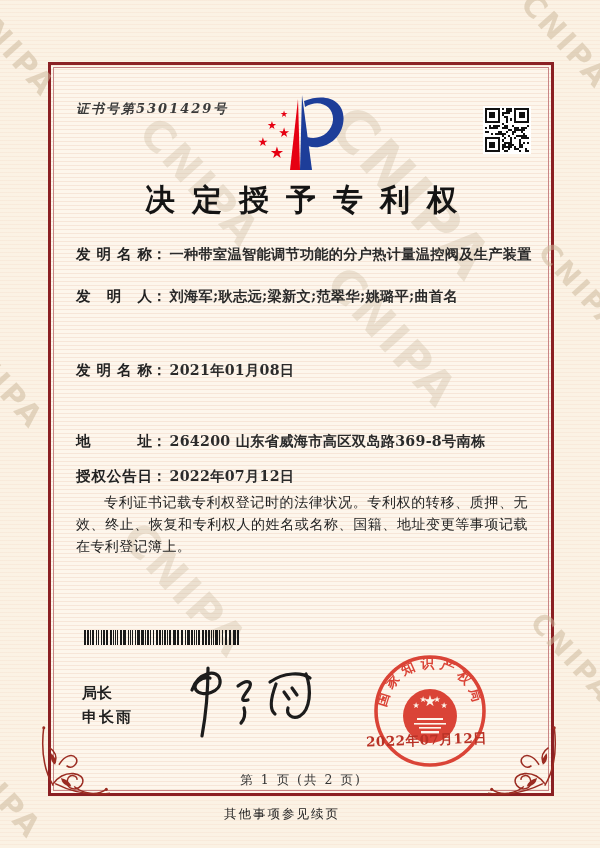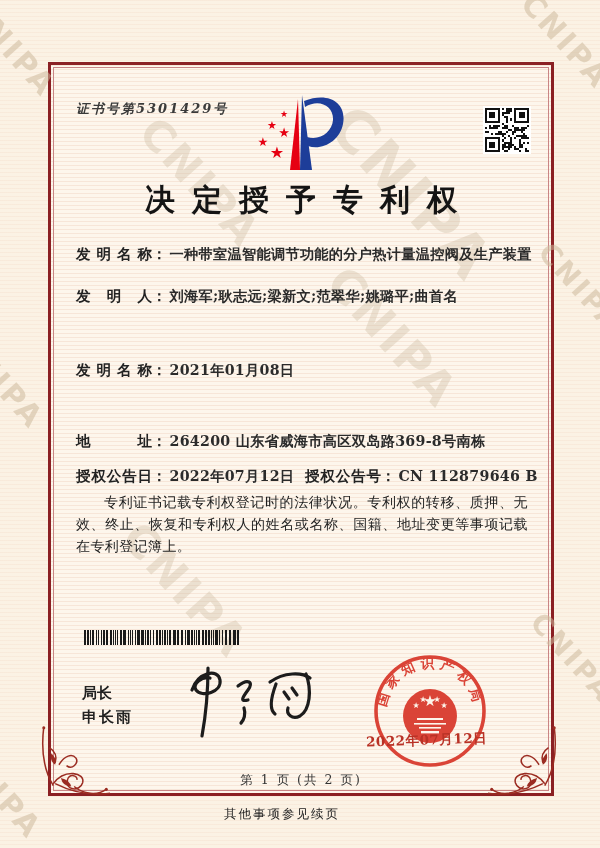--- a/index.html
+++ b/index.html
@@ -214,23 +214,20 @@
     <span class="lbl">发明名称</span><span class="colon">：</span><span class="val">一种带室温智能调节功能的分户热计量温控阀及生产装置</span>
   </div>
   <div class="row" style="top:360px">
     <span class="lbl">发明名称</span><span class="colon">：</span><span class="val">2021年01月08日</span>
   </div>
   <div class="row" style="top:431px">
     <span class="lbl">地址</span><span class="colon">：</span><span class="val">264200 山东省威海市高区双岛路369-8号南栋</span>
   </div>
   <div class="row" style="top:466px">
     <span class="lbl">授权公告日</span><span class="colon">：</span><span class="val">2022年07月12日</span>
-    <span class="grp2">
-      <span class="lbl">授权公告号</span><span class="colon">：</span><span class="val">CN 112879646 B</span>
-    </span>
   </div>
 
   <div class="abs paras">
     <p>专利证书记载专利权登记时的法律状况。专利权的转移、质押、无效、终止、恢复和专利权人的姓名或名称、国籍、地址变更等事项记载在专利登记簿上。</p>
   </div>
 
   <svg class="abs barcode" viewBox="0 0 156 15" preserveAspectRatio="none">
     <g class="bars" fill="#1a1a1a">
         <rect x="0" y="0" width="2" height="15"></rect>
         <rect x="3" y="0" width="2" height="15"></rect>

